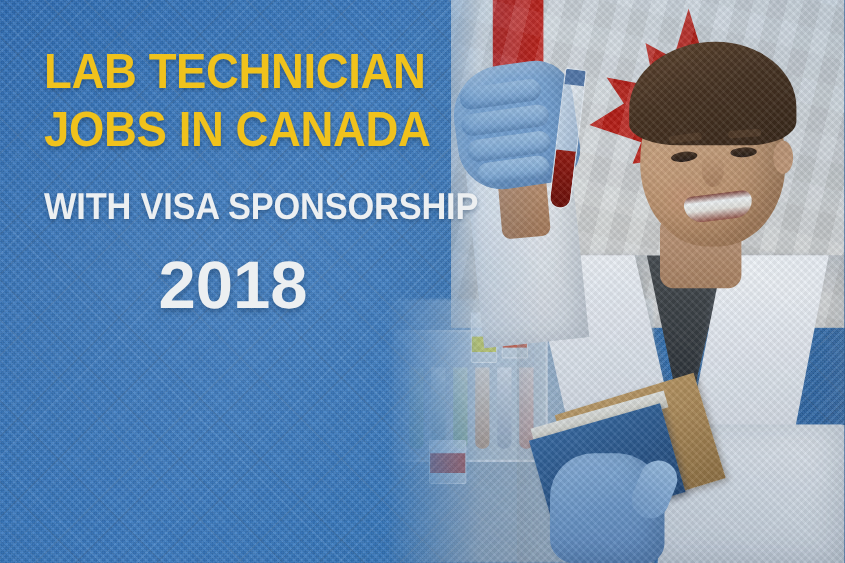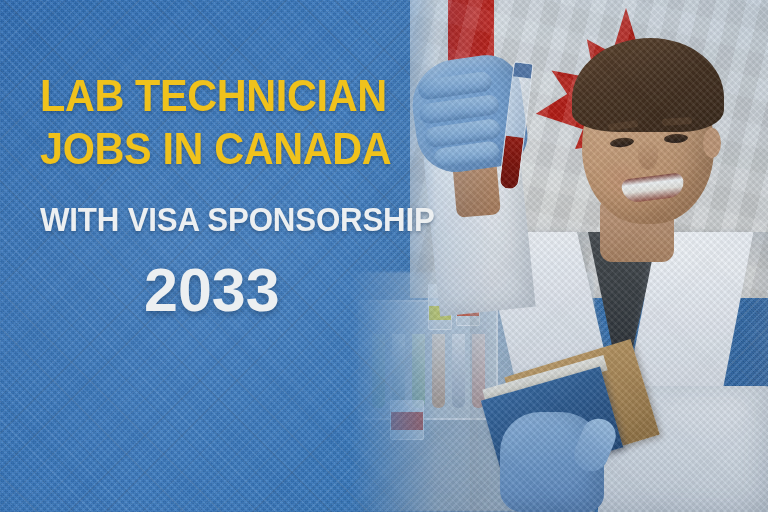--- a/index.html
+++ b/index.html
@@ -256,21 +256,20 @@
       repeating-linear-gradient(45deg, rgba(255,255,255,.05) 0 2px, rgba(0,0,0,.04) 2px 5px),
       repeating-linear-gradient(-45deg, rgba(255,255,255,.04) 0 2px, rgba(0,0,0,.035) 2px 5px);
   }
 
   
   .copy {
     position: absolute;
     left: 40px; top: 44px;
     width: 400px;
     z-index: 6;
-    margin-top: 31px;
   }
   .hl {
     font-weight: 700;
     letter-spacing: -0.4px;
     line-height: .92;
     white-space: nowrap;
     transform: scaleX(.92);
     transform-origin: left center;
     text-shadow: 0 2px 4px rgba(12,40,72,.35);
   }
@@ -387,16 +386,16 @@
 
       <div class="photo-grade"></div>
       <div class="photo-tex"></div>
     </div>
   </div>
 
   <div class="copy">
     <div class="hl hl-1">LAB TECHNICIAN</div>
     <div class="hl hl-2">JOBS IN CANADA</div>
     <div class="hl-3">WITH VISA SPONSORSHIP</div>
-    <div class="hl-year">2033</div>
+    <div class="hl-year">2018</div>
   </div>
 
 </div>
 
 </body></html>

